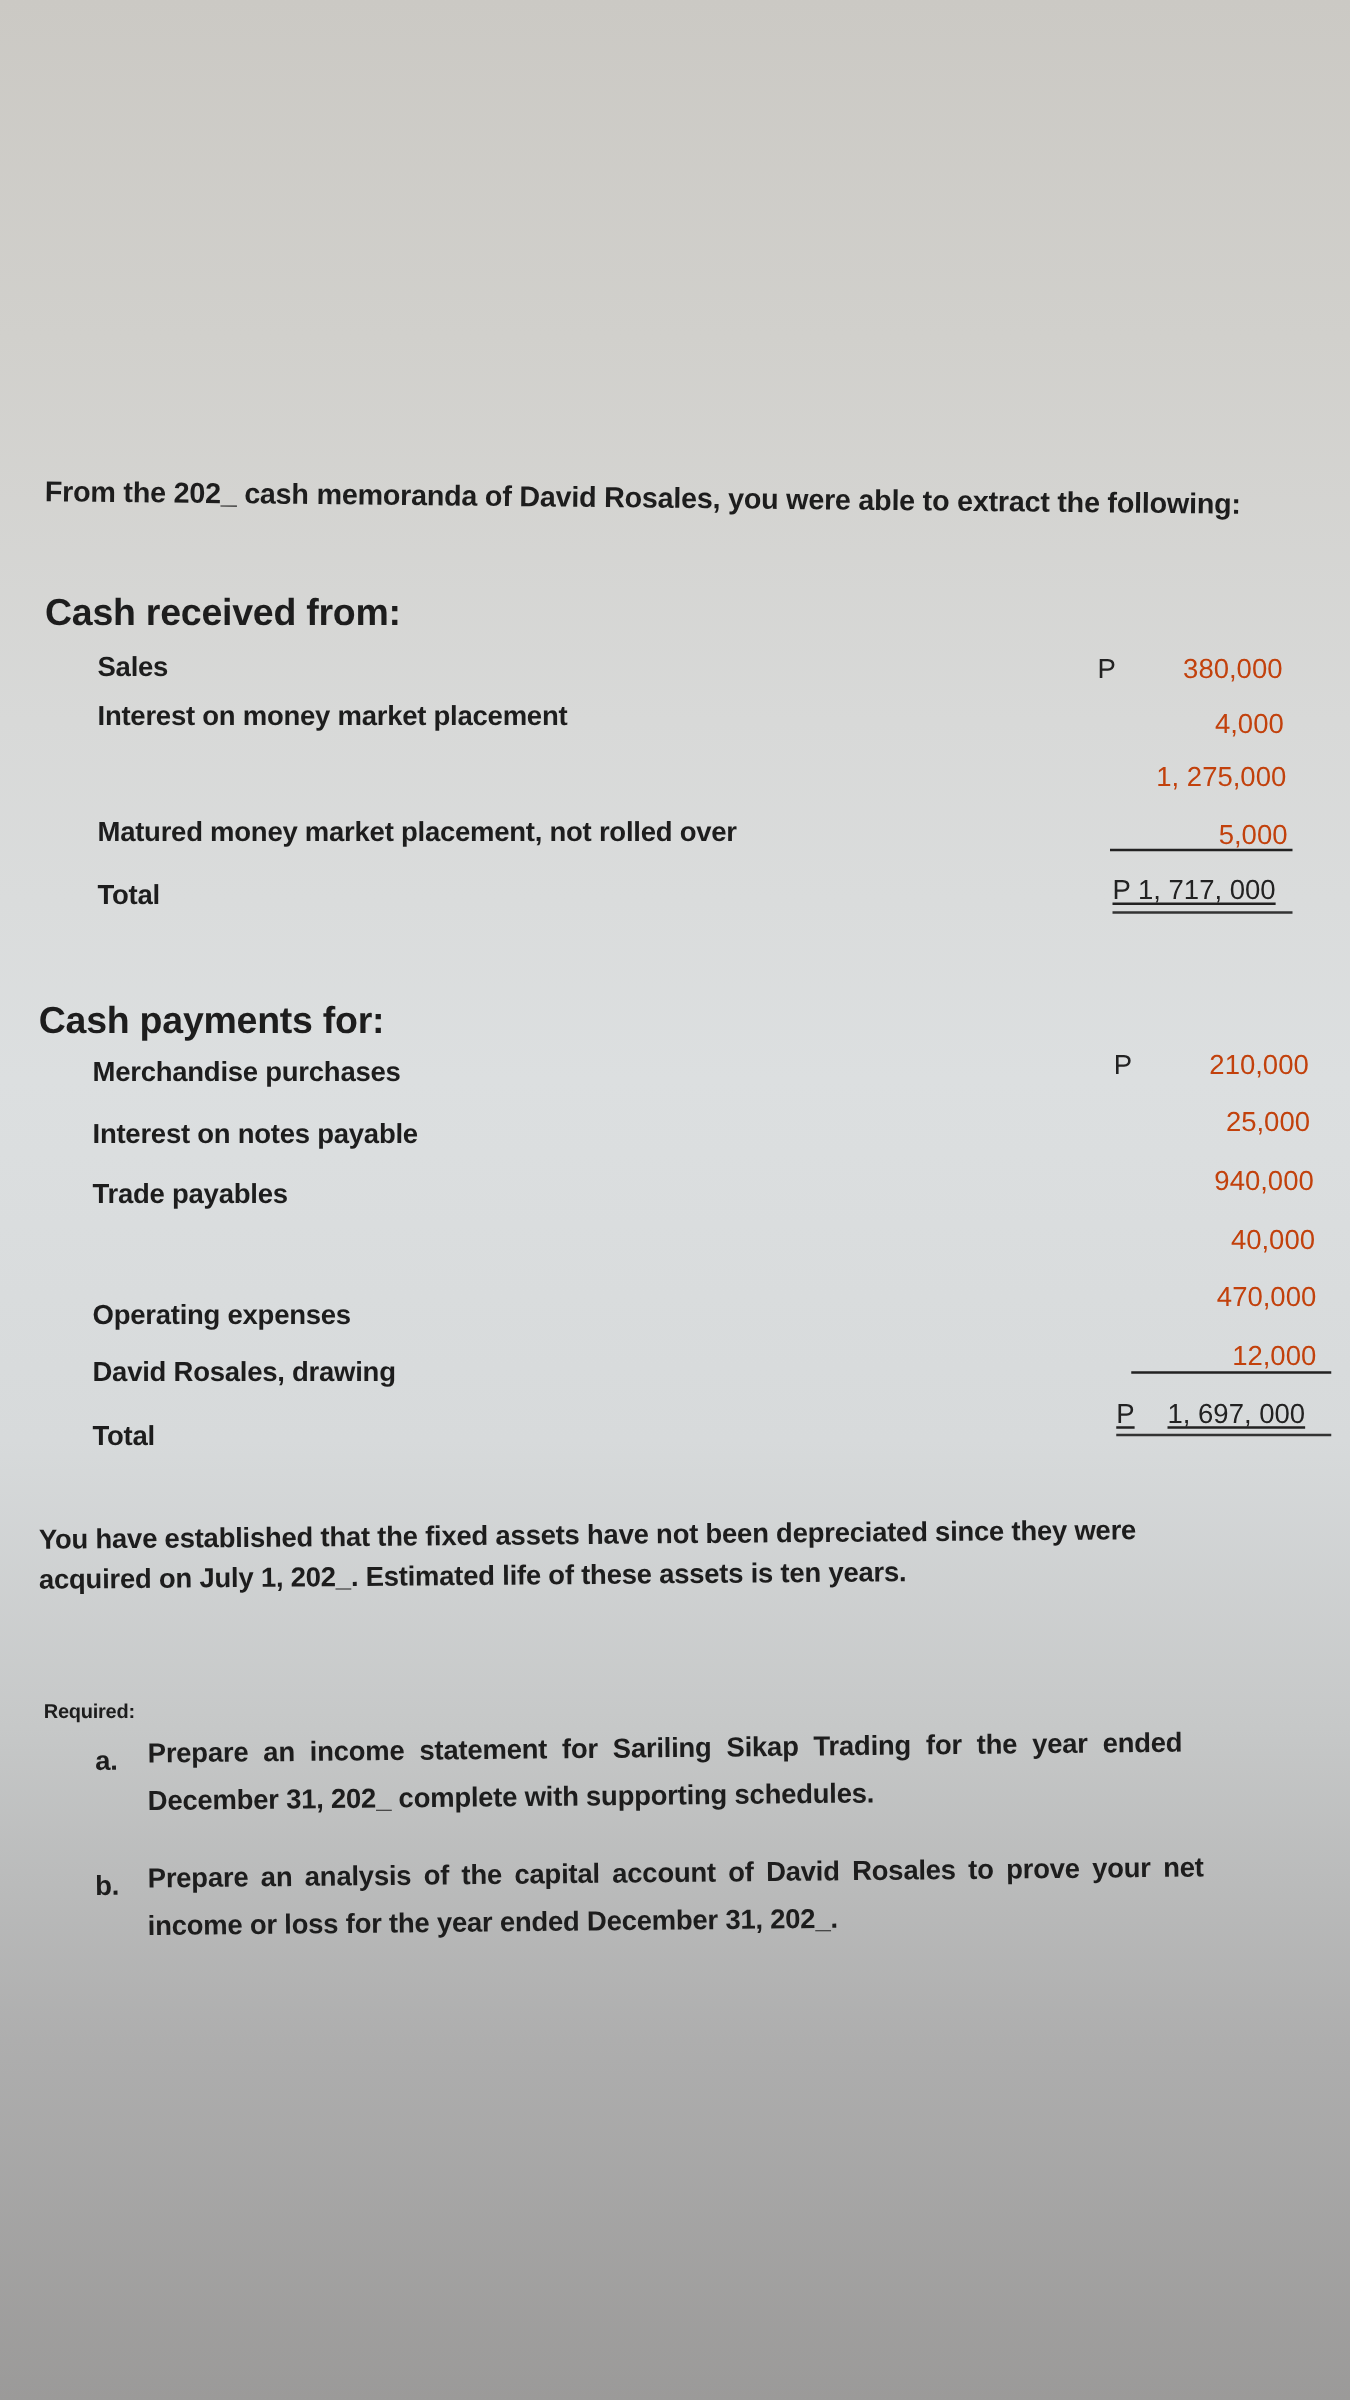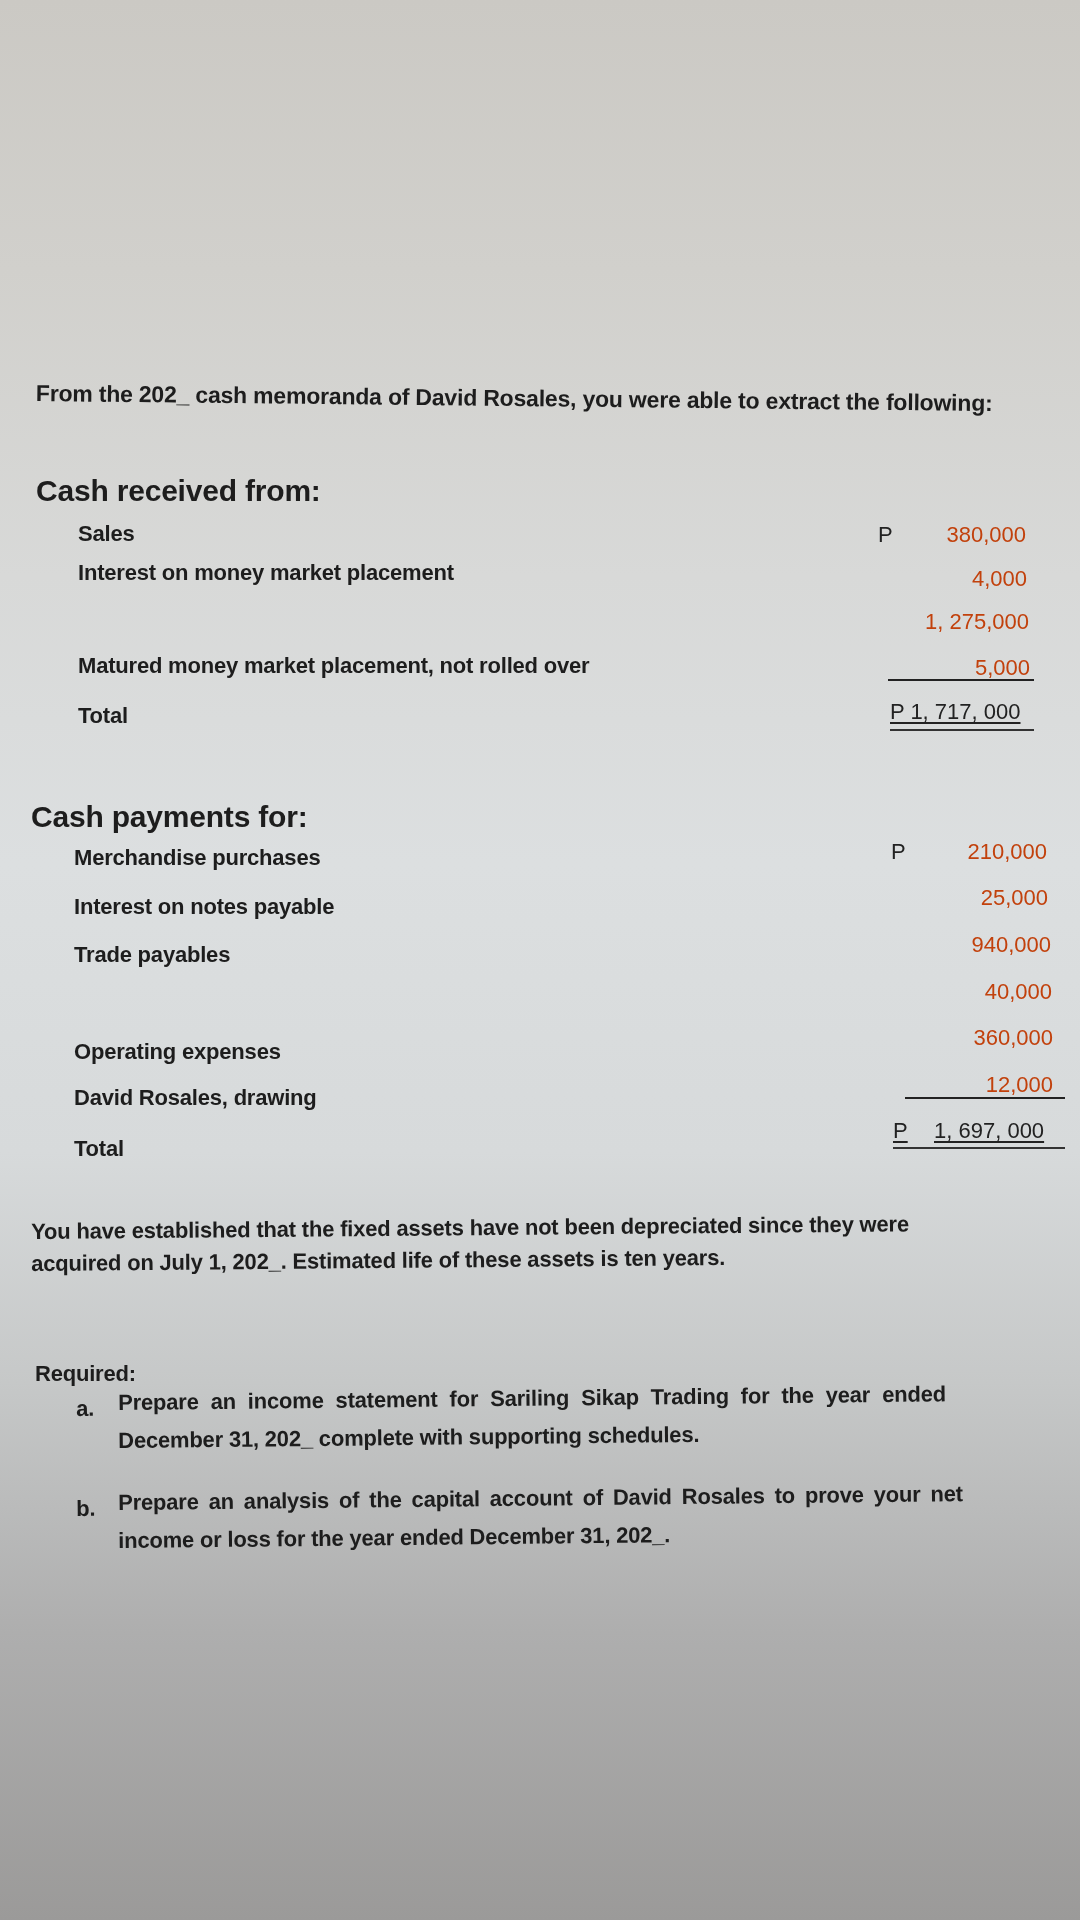--- a/index.html
+++ b/index.html
@@ -27,21 +27,21 @@
       position: absolute;
       left: 0;
       top: 0;
       width: 1080px;
       height: 1796px;
       margin-top: 42px;
     }
     .abs { position: absolute; white-space: nowrap; }
     .text {
       font-weight: bold;
-      font-size: 22px;
+      font-size: 16px;
       letter-spacing: -0.2px;
       color: #1d1d1d;
     }
     .intro { left: 36px; top: 338px; font-size: 23px; transform: rotate(0.6deg); transform-origin: left top; }
     .section-label { font-size: 30px; }
     .item-label { font-size: 22px; }
     .amount {
       font-weight: normal;
       font-size: 22px;
       color: #c2410c;
@@ -107,21 +107,21 @@
 
   <div class="abs text item-label" style="left:74px; top:852px;">Interest on notes payable</div>
   <div class="abs amount" style="right:32px; top:843px;">25,000</div>
 
   <div class="abs text item-label" style="left:74px; top:900px;">Trade payables</div>
   <div class="abs amount" style="right:29px; top:890px;">940,000</div>
 
   <div class="abs amount" style="right:28px; top:937px;">40,000</div>
 
   <div class="abs text item-label" style="left:74px; top:997px;text-align:center;">Operating expenses</div>
-  <div class="abs amount" style="right:27px; top:983px;">360,000</div>
+  <div class="abs amount" style="right:27px; top:983px;">470,000</div>
 
   <div class="abs text item-label" style="left:74px; top:1043px;">David Rosales, drawing</div>
   <div class="abs amount" style="right:27px; top:1030px;">12,000</div>
   <div class="rule" style="left:905px; top:1055px; width:160px;"></div>
 
   <div class="abs text item-label" style="left:74px; top:1094px;">Total</div>
   <div class="abs total-amount" style="left:893px; top:1076px;">P</div>
   <div class="abs total-amount" style="left:934px; top:1076px;">1, 697, 000</div>
   <div class="double-rule" style="left:893px; top:1105px; width:172px;"></div>
 

